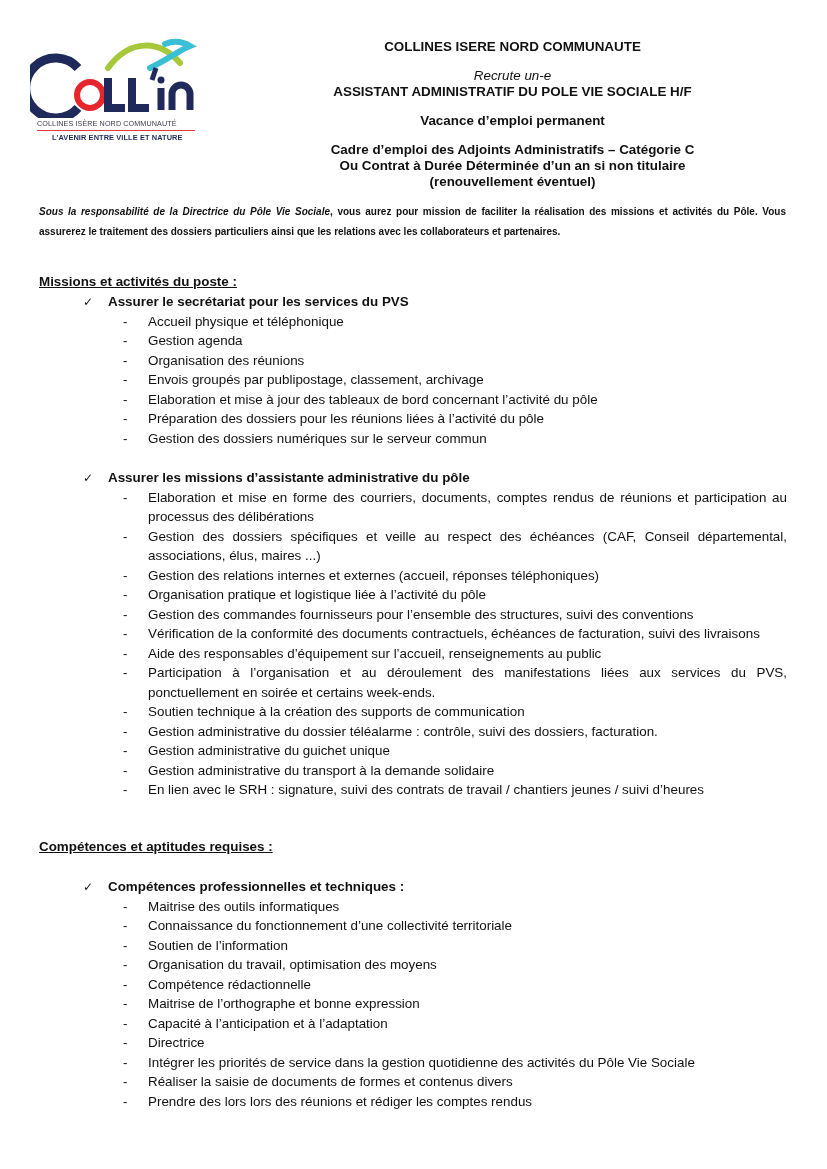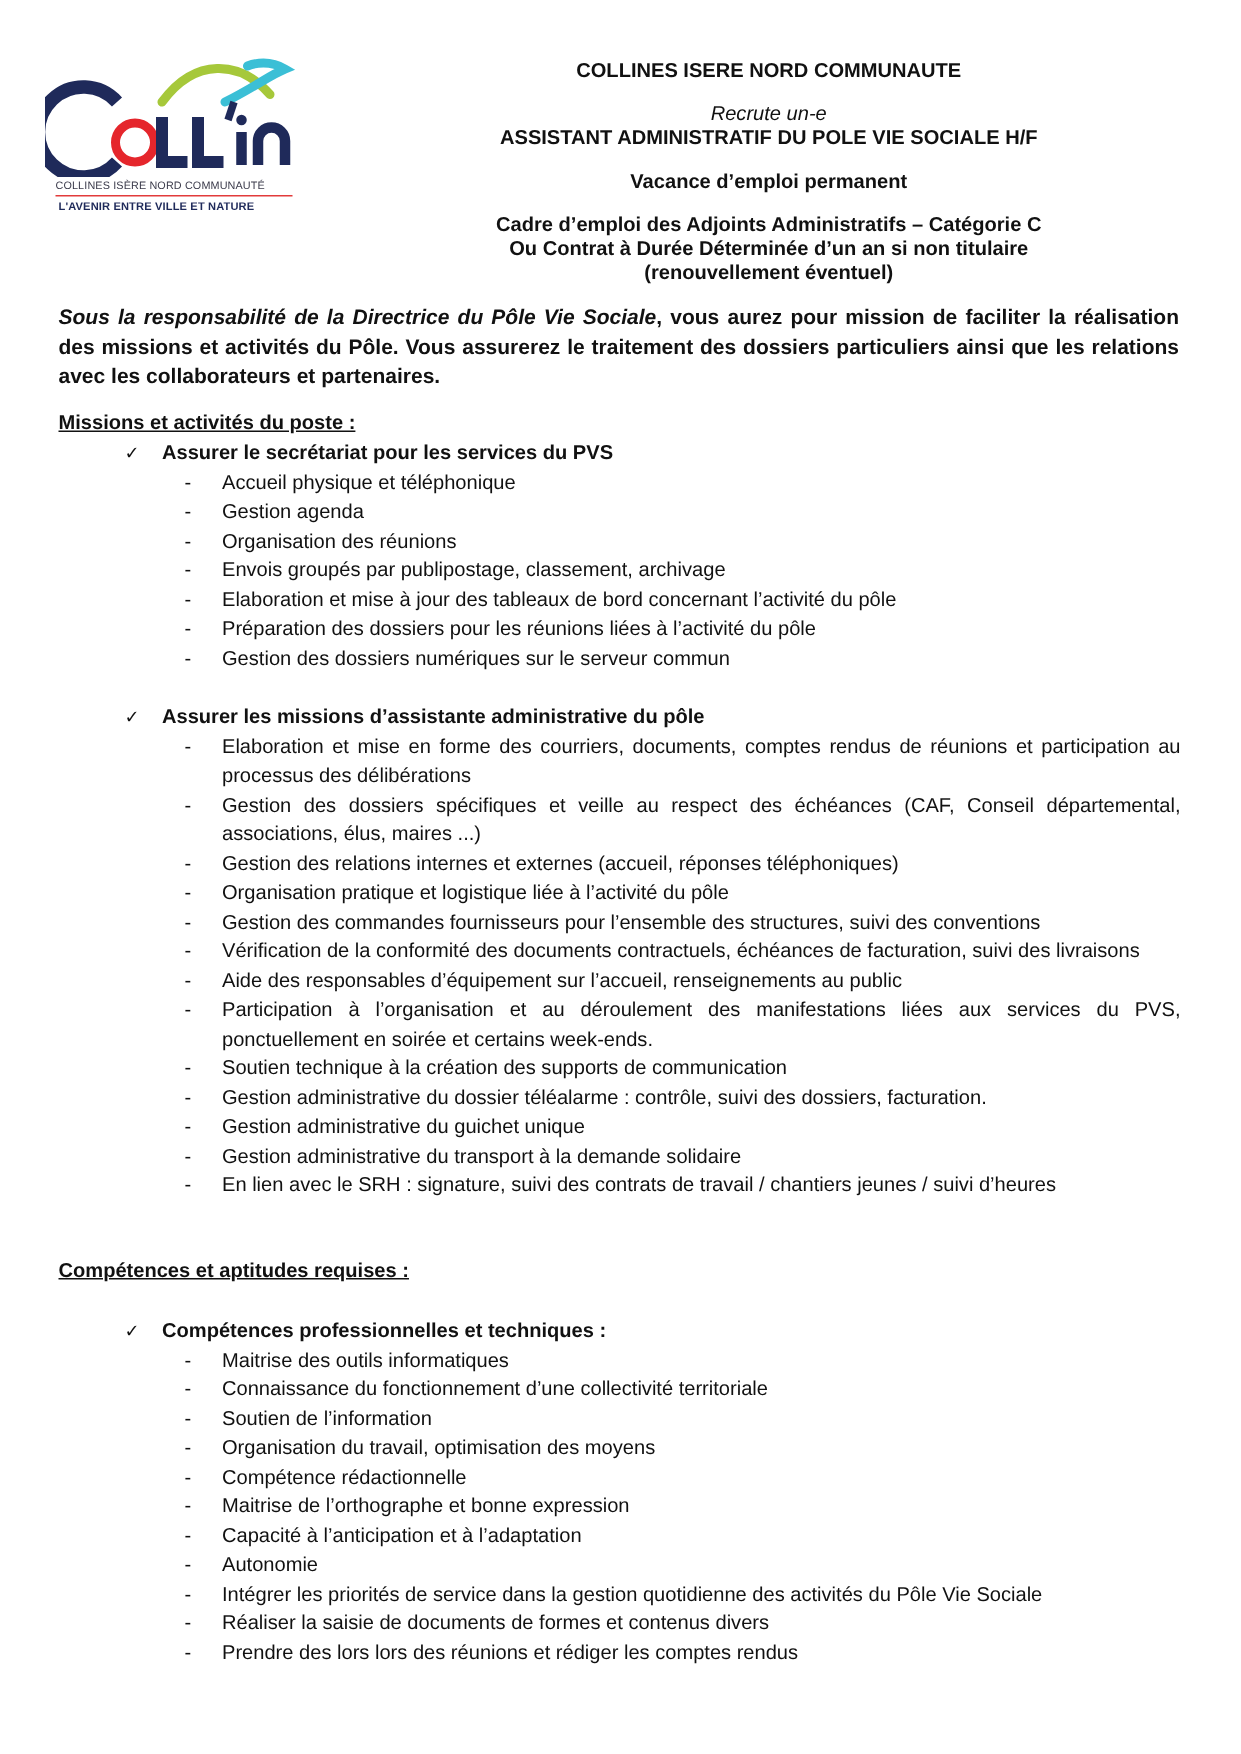--- a/index.html
+++ b/index.html
@@ -2,30 +2,30 @@
 <html><head>
 <meta charset="utf-8">
 <style>
   html, body { margin: 0; padding: 0; background: #ffffff; }
   body { width: 827px; height: 1169px; position: relative; overflow: hidden;
          font-family: "Liberation Sans", "DejaVu Sans", sans-serif; color: #111; }
   .logo { position: absolute; left: 30px; top: 28px; width: 170px; height: 120px; }
   .logo svg { display: block; }
   .logo-sub1 { position: absolute; left: 7px; top: 91px; font-size: 7.2px; letter-spacing: 0.1px; color: #3a3a4a; white-space: nowrap; }
   .logo-line { position: absolute; left: 7px; top: 102px; width: 158px; height: 1px; background: #e23b3b; }
-  .logo-sub2 { position: absolute; left: 9px; top: 105px; font-size: 7.4px; font-weight: bold; color: #1f2a5a; white-space: nowrap; letter-spacing: 0.1px; }
+  .logo-sub2 { position: absolute; left: 22px; top: 105px; font-size: 7.4px; font-weight: bold; color: #1f2a5a; white-space: nowrap; letter-spacing: 0.1px; }
 
   .header { position: absolute; left: 290px; top: 27px; width: 445px; text-align: center; font-size: 13.4px; line-height: 16px; margin-top: 12px; }
   .header .org { font-weight: bold; margin-bottom: 13px; }
   .header .recruit { font-style: italic; }
   .header .title { font-weight: bold; margin-bottom: 13px; }
   .header .vacancy { font-weight: bold; margin-bottom: 13px; }
   .header .frame { font-weight: bold; }
 
-  .intro { position: absolute; left: 39px; top: 202px; width: 747px; font-size: 14px; line-height: 19.6px; text-align: justify; font-weight: bold; }
+  .intro { position: absolute; left: 39px; top: 202px; width: 747px; font-size: 10px; line-height: 19.6px; text-align: justify; font-weight: bold; }
   .intro em { font-style: italic; }
 
   .section-title { position: absolute; left: 39px; font-size: 13.4px; font-weight: bold; text-decoration: underline; }
 
   .block { position: absolute; left: 83px; width: 704px; font-size: 13.4px; }
   .check-head { display: flex; align-items: baseline; font-weight: bold; height: 19.5px; line-height: 19.5px; }
   .check-head .check { width: 25px; font-weight: normal; font-size: 12px; }
   ul.dash { list-style: none; margin: 0; padding: 0; }
   ul.dash li { display: flex; line-height: 19.5px; }
   ul.dash li .dash-mark { width: 65px; padding-left: 40px; box-sizing: border-box; flex: none; }
@@ -205,21 +205,21 @@
     <li>
         <span class="dash-mark">-</span>
         <span class="txt">Maitrise de l’orthographe et bonne expression</span>
       </li>
     <li>
         <span class="dash-mark">-</span>
         <span class="txt">Capacité à l’anticipation et à l’adaptation</span>
       </li>
     <li>
         <span class="dash-mark">-</span>
-        <span class="txt">Autonomie</span>
+        <span class="txt">Directrice</span>
       </li>
     <li>
         <span class="dash-mark">-</span>
         <span class="txt">Intégrer les priorités de service dans la gestion quotidienne des activités du Pôle Vie Sociale</span>
       </li>
     <li>
         <span class="dash-mark">-</span>
         <span class="txt">Réaliser la saisie de documents de formes et contenus divers</span>
       </li>
     <li>

